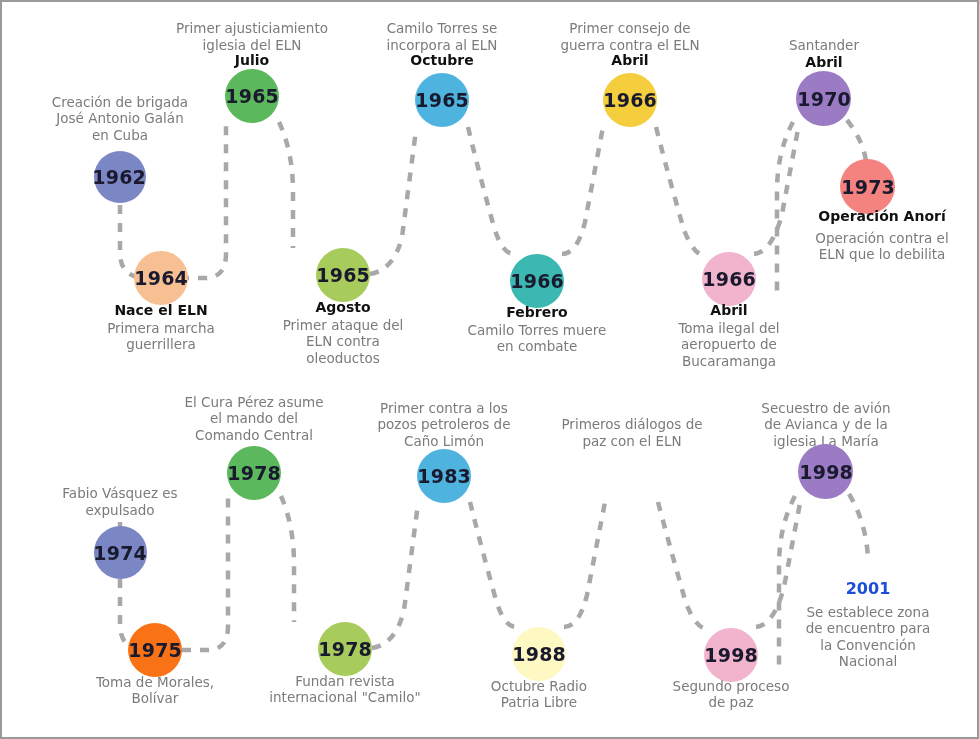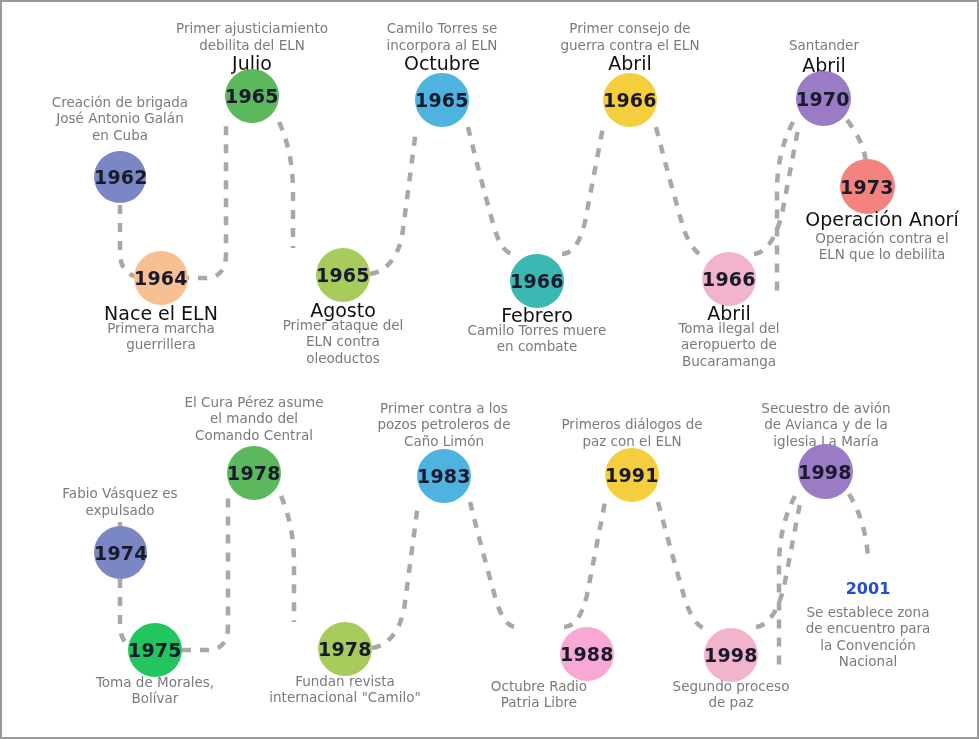--- a/index.html
+++ b/index.html
@@ -25,21 +25,21 @@
     top: 0;
     width: 979px;
     height: 739px;
     pointer-events: none;
   }
   .bubble {
     position: absolute;
     border-radius: 50%;
     display: flex;
     align-items: center;
-    justify-content: flex-start;
+    justify-content: flex-end;
     font-weight: bold;
     font-size: 19px;
     color: #1a1a2e;
     letter-spacing: 0.2px;
   }
   .year-plain {
     position: absolute;
     font-weight: bold;
     font-size: 16px;
     color: #1d4ed8;
@@ -52,22 +52,22 @@
     text-align: center;
     line-height: 1.22;
     transform: translateX(-50%);
   }
   .desc {
     color: #7b7b7b;
     font-size: 13.5px;
   }
   .head {
     color: #111111;
-    font-size: 19px;
-    font-weight: normal;
+    font-size: 14px;
+    font-weight: bold;
   }
   .above {
     
   }
 </style>
 </head>
 <body>
 
 <div id="frame">
 
@@ -103,21 +103,21 @@
     <div>Creación de brigada</div>
     <div>José Antonio Galán</div>
     <div>en Cuba</div>
   </div>
   <div class="bubble" style="left:92px; top:149px; width:52px; height:52px; background:#7b87c4;">
     <span>1962</span>
   </div>
 
   <div class="txt above desc" style="left:250px; bottom:684px; width:230px;">
     <div>Primer ajusticiamiento</div>
-    <div>debilita del ELN</div>
+    <div>iglesia del ELN</div>
   </div>
   <div class="txt head" style="left:250px; top:50px; width:200px;">
     <span>Julio</span>
   </div>
   <div class="bubble" style="left:223px; top:67px; width:54px; height:54px; background:#5cb85c;">
     <span>1965</span>
   </div>
 
   <div class="bubble" style="left:132px; top:249px; width:54px; height:54px; background:#f7c093;">
     <span>1964</span>
@@ -218,21 +218,21 @@
 
   <div class="txt above desc" style="left:252px; bottom:294px; width:230px;">
     <div>El Cura Pérez asume</div>
     <div>el mando del</div>
     <div>Comando Central</div>
   </div>
   <div class="bubble" style="left:225px; top:444px; width:54px; height:54px; background:#5cb85c;">
     <span>1978</span>
   </div>
 
-  <div class="bubble" style="left:126px; top:621px; width:54px; height:54px; background:#22c55e;">
+  <div class="bubble" style="left:126px; top:621px; width:54px; height:54px; background:#f97316;">
     <span>1975</span>
   </div>
   <div class="txt desc" style="left:153px; top:672px; width:210px;">
     <div>Toma de Morales,</div>
     <div>Bolívar</div>
   </div>
 
   <div class="bubble" style="left:316px; top:620px; width:54px; height:54px; background:#a8cc5c;">
     <span>1978</span>
   </div>
@@ -243,34 +243,31 @@
 
   <div class="txt above desc" style="left:442px; bottom:288px; width:230px;">
     <div>Primer contra a los</div>
     <div>pozos petroleros de</div>
     <div>Caño Limón</div>
   </div>
   <div class="bubble" style="left:415px; top:447px; width:54px; height:54px; background:#4fb3e0;">
     <span>1983</span>
   </div>
 
-  <div class="bubble" style="left:510px; top:625px; width:54px; height:54px; background:#f9a8d4;margin-left:48px;">
+  <div class="bubble" style="left:510px; top:625px; width:54px; height:54px; background:#fef9c3;">
     <span>1988</span>
   </div>
   <div class="txt desc" style="left:537px; top:676px; width:210px;">
     <div>Octubre Radio</div>
     <div>Patria Libre</div>
   </div>
 
   <div class="txt above desc" style="left:630px; bottom:288px; width:240px;text-align:center;">
     <div>Primeros diálogos de</div>
     <div>paz con el ELN</div>
-  </div>
-  <div class="bubble" style="left:603px; top:446px; width:54px; height:54px; background:#f5ce3e;">
-    <span>1991</span>
   </div>
 
   <div class="bubble" style="left:702px; top:626px; width:54px; height:54px; background:#f2b3cc;">
     <span>1998</span>
   </div>
   <div class="txt desc" style="left:729px; top:676px; width:210px;">
     <div>Segundo proceso</div>
     <div>de paz</div>
   </div>
 

